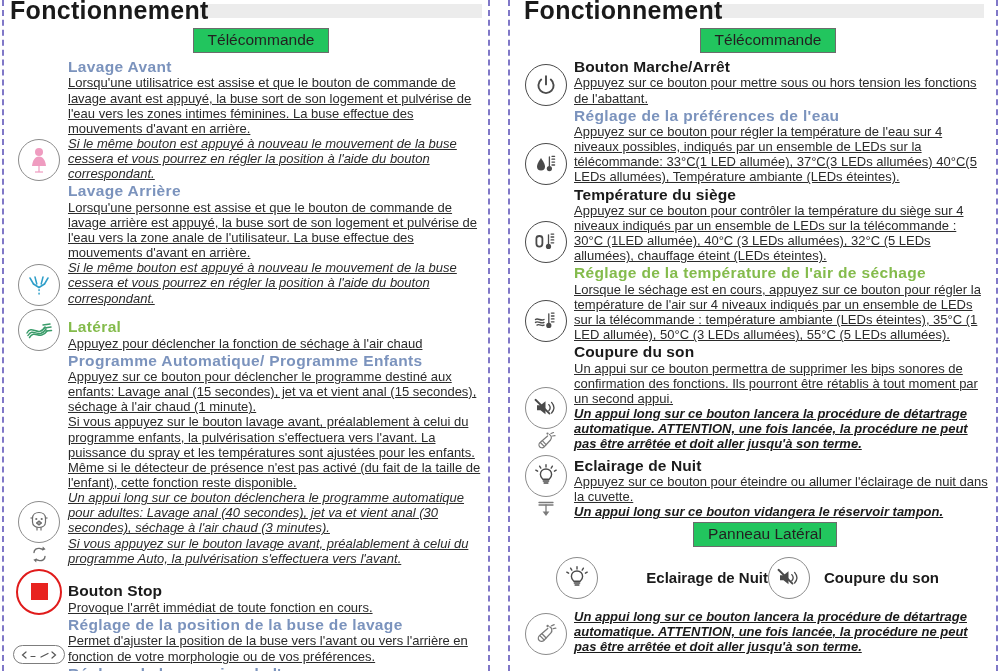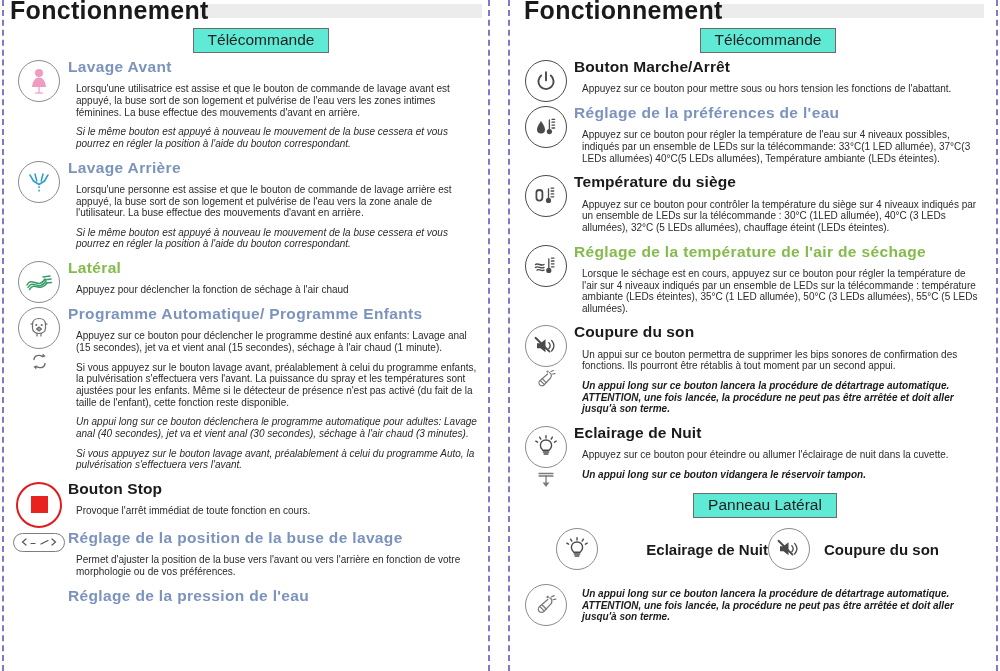--- a/index.html
+++ b/index.html
@@ -70,36 +70,36 @@
     white-space: nowrap;
   }
   .col-right .section-title { left: 6px; }
 
   .boxed-label {
     display: inline-block;
     border: 1px solid #6c6c6c;
     padding: 2px 14px 3px 14px;
     font-size: 15.5px;
     color: #231f20;
-    background: #5eead4;
+    background: #22c55e;
     white-space: nowrap;
   }
   .boxed-wrap {
     text-align: center;
     margin-top: 2px;
     margin-bottom: 5px;
   }
   .boxed-wrap-left { padding-left: 26px; }
   .boxed-wrap-right { padding-left: 30px; }
   .boxed-wrap-panel { margin-bottom: 10px; padding-left: 24px; }
 
   
   .entry {
     display: flex;
-    align-items: flex-start;
+    align-items: flex-end;
     margin-bottom: 1px;
   }
   .icon-col {
     flex: 0 0 58px;
     position: relative;
     padding-top: 2px;
   }
   .icon-col-r { flex: 0 0 56px; }
   .body-col {
     flex: 1 1 auto;
@@ -150,24 +150,25 @@
     font-size: 15.5px;
     font-weight: bold;
     line-height: 1.12;
     letter-spacing: 0.1px;
   }
   h3.etitle.blue  { color: #7b93bd; font-weight: bold; letter-spacing: .35px; }
   h3.etitle.green { color: #84bb4c; font-weight: bold; letter-spacing: .35px; }
   h3.etitle.black { color: #1a1a1a; }
 
   p.etext {
-    margin: 8px;
-    font-size: 10px;
+    margin: 0;
+    font-size: 13px;
     line-height: 1.165;
     color: #2b2b2b;
+    text-decoration: underline;
   }
   p.etext.ital {
     font-style: italic;
   }
   p.etext.boldital {
     font-style: italic;
     font-weight: bold;
     color: #1b1b1b;
   }
   p.etext.tight { line-height: 1.19; }

